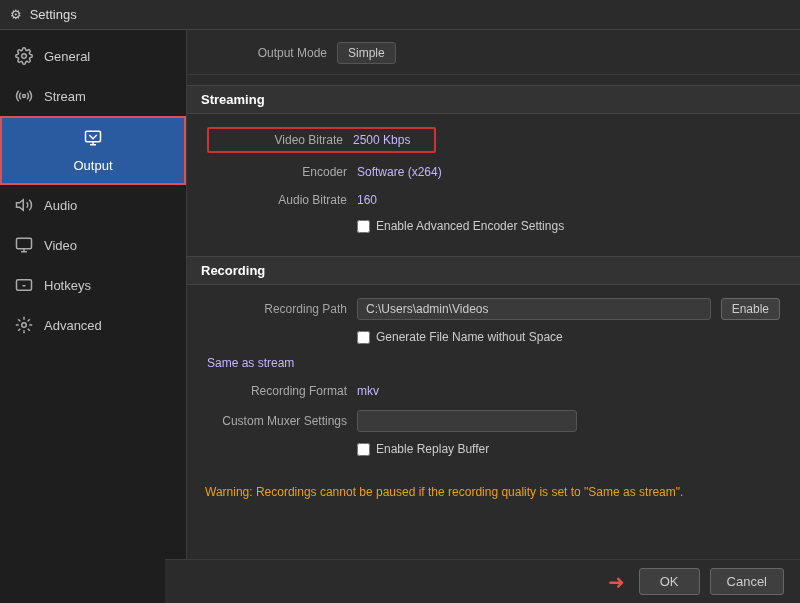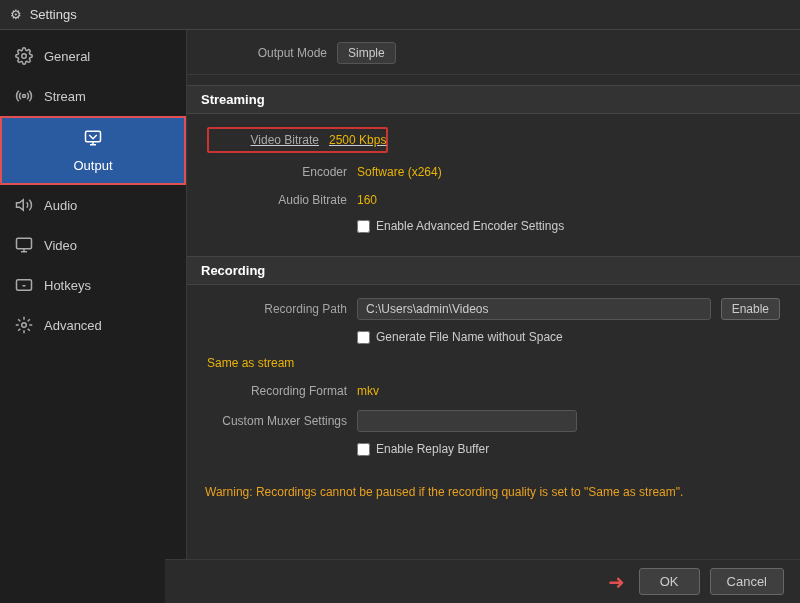--- a/index.html
+++ b/index.html
@@ -123,21 +123,21 @@
       min-height: 28px;
     }
     .form-label {
       color: #aaa;
       font-size: 12px;
       text-align: right;
       width: 140px;
       flex-shrink: 0;
     }
     .form-value {
-      color: #eab308;
+      color: #c4b5fd;
       font-size: 12px;
     }
 
     .checkbox-row {
       display: flex;
       align-items: center;
       padding: 5px 20px 5px 170px;
       gap: 6px;
     }
     .checkbox-row input[type="checkbox"] {
@@ -343,21 +343,21 @@
       <div class="output-mode-row">
         <span class="output-mode-label">Output Mode</span>
         <span class="output-mode-value">Simple</span>
       </div>
 
       <div class="section">
         <div class="section-header">Streaming</div>
         <div class="section-content">
 
           <div class="form-row" style="padding: 5px 20px;">
-            <div style="border: 2px solid #cc3333; border-radius: 2px; display: flex; align-items: flex-start; gap: 10px; padding: 4px 0; text-decoration: underline;">
+            <div style="border: 2px solid #cc3333; border-radius: 2px; display: flex; align-items: flex-start; gap: 10px; padding: 4px 24px;">
               <span class="form-label" style="width: 110px;">Video Bitrate</span>
               <span class="form-value">2500 Kbps</span>
             </div>
           </div>
 
           <div class="form-row">
             <span class="form-label">Encoder</span>
             <span class="form-value">Software (x264)</span>
           </div>
 

